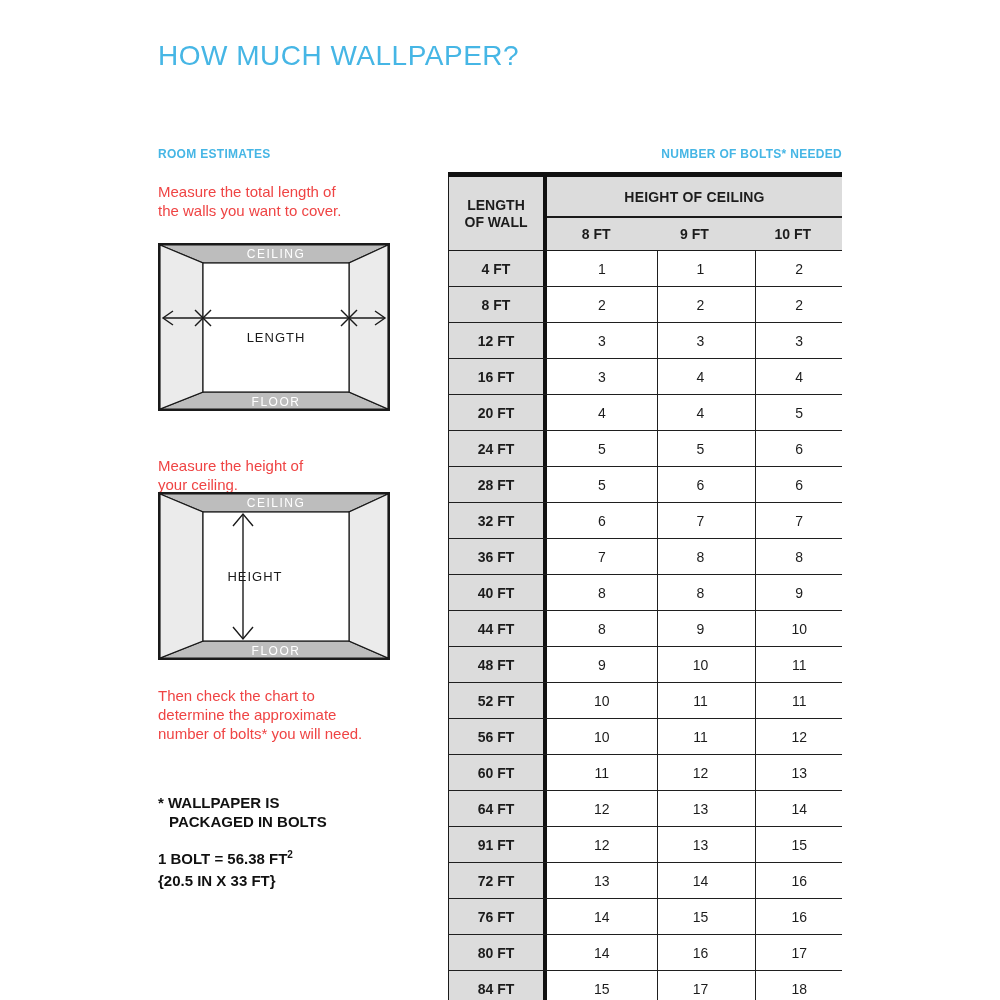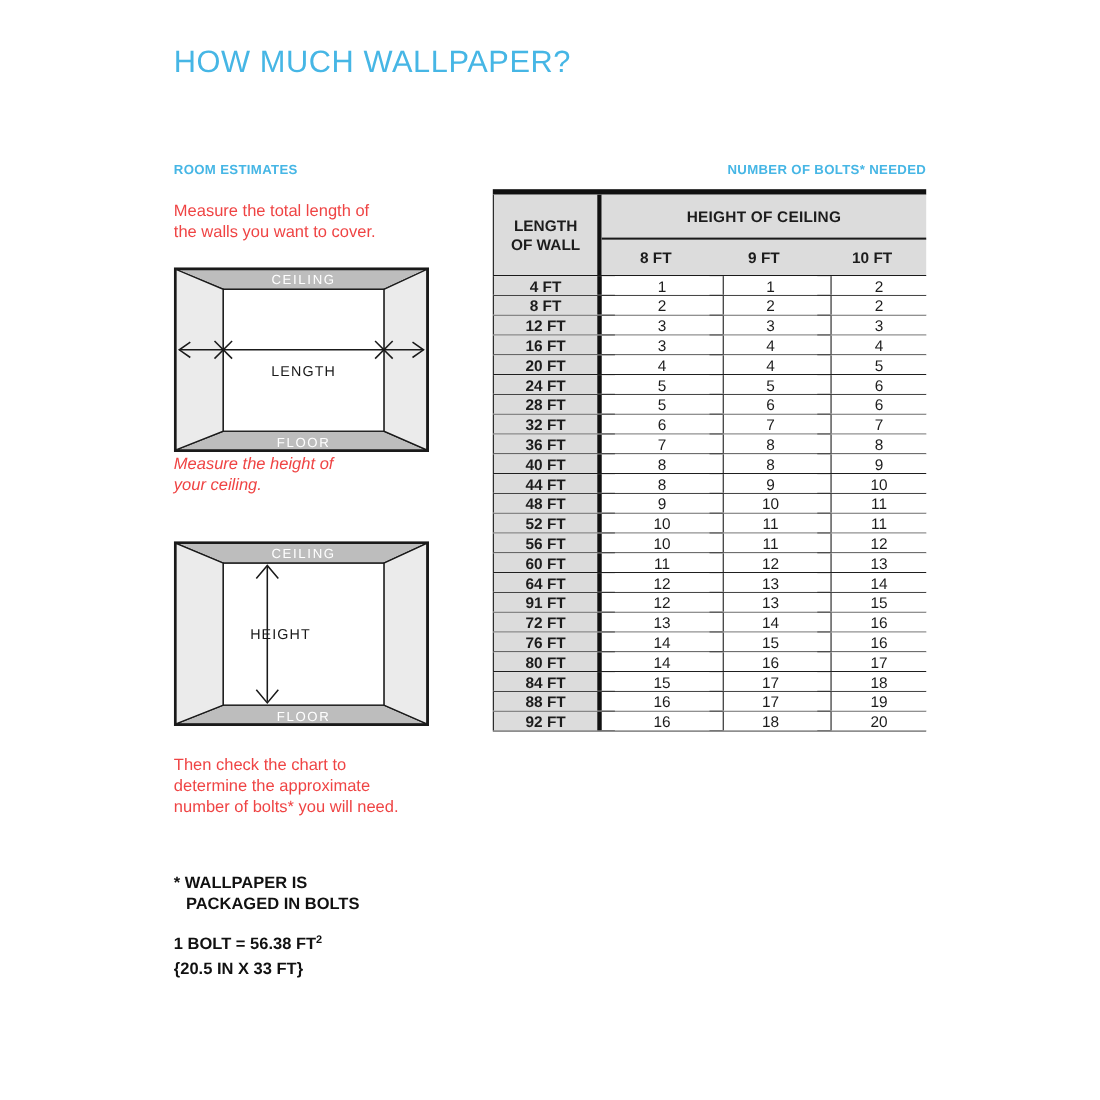--- a/index.html
+++ b/index.html
@@ -20,21 +20,21 @@
   .page-title{
     left:158px;top:40px;
     font-size:28px;font-weight:normal;color:var(--accent);letter-spacing:.5px;
   }
   .section-heading{
     font-size:12px;font-weight:bold;color:var(--accent);letter-spacing:.3px;
   }
   .body-copy{font-size:15px;line-height:19px;color:#ef4444;}
   .left-heading{left:158px;top:147px;}
   .para1{left:158px;top:182px;width:260px;}
-  .para2{left:158px;top:412px;width:260px;font-style:italic;}
+  .para2{left:158px;top:456px;width:260px;}
   .para3{left:158px;top:686px;width:280px;}
   .diagram1{left:158px;top:243px;}
   .diagram2{left:158px;top:492px;}
   svg text{font-family:"Liberation Sans", sans-serif;}
   .band-label{fill:#ffffff;font-size:12px;letter-spacing:1.5px;text-anchor:middle;}
   .dim-label{fill:#1a1a1a;font-size:13px;letter-spacing:1px;text-anchor:middle;}
   .dim-stroke{stroke:#1a1a1a;stroke-width:1.4;fill:none;}
   .footnote{
     left:158px;top:793px;font-size:15px;font-weight:bold;line-height:19px;color:#111;
   }
@@ -58,21 +58,21 @@
     display:flex;flex-direction:column;align-items:center;justify-content:center;
     font-weight:bold;line-height:17px;text-align:center;
   }
   .head-right{flex:1;display:flex;flex-direction:column;}
   .group-head{
     height:42px;background:var(--table-gray);border-bottom:2px solid #1a1a1a;
     display:flex;align-items:center;justify-content:center;font-weight:bold;letter-spacing:.2px;
   }
   .sub-head{height:32px;background:var(--table-gray);display:flex;}
   .sub-head .cell{flex:1;display:flex;align-items:center;justify-content:center;font-weight:bold;}
-  .tbody .data-row{display:flex;height:18px;border-bottom:1.5px solid #1f1f1f;gap:12px;}
+  .tbody .data-row{display:flex;height:36px;border-bottom:1.5px solid #1f1f1f;gap:12px;}
   .wall-cell{
     width:99px;background:var(--table-gray);
     border-left:1.5px solid #1a1a1a;border-right:4px solid #111;
     display:flex;align-items:center;justify-content:center;font-weight:bold;
   }
   .val-cell{flex:1;display:flex;align-items:center;justify-content:center;background:#fff;}
   .val-cell + .val-cell{border-left:1.5px solid #1f1f1f;}
 </style>
 </head>
 <body>

